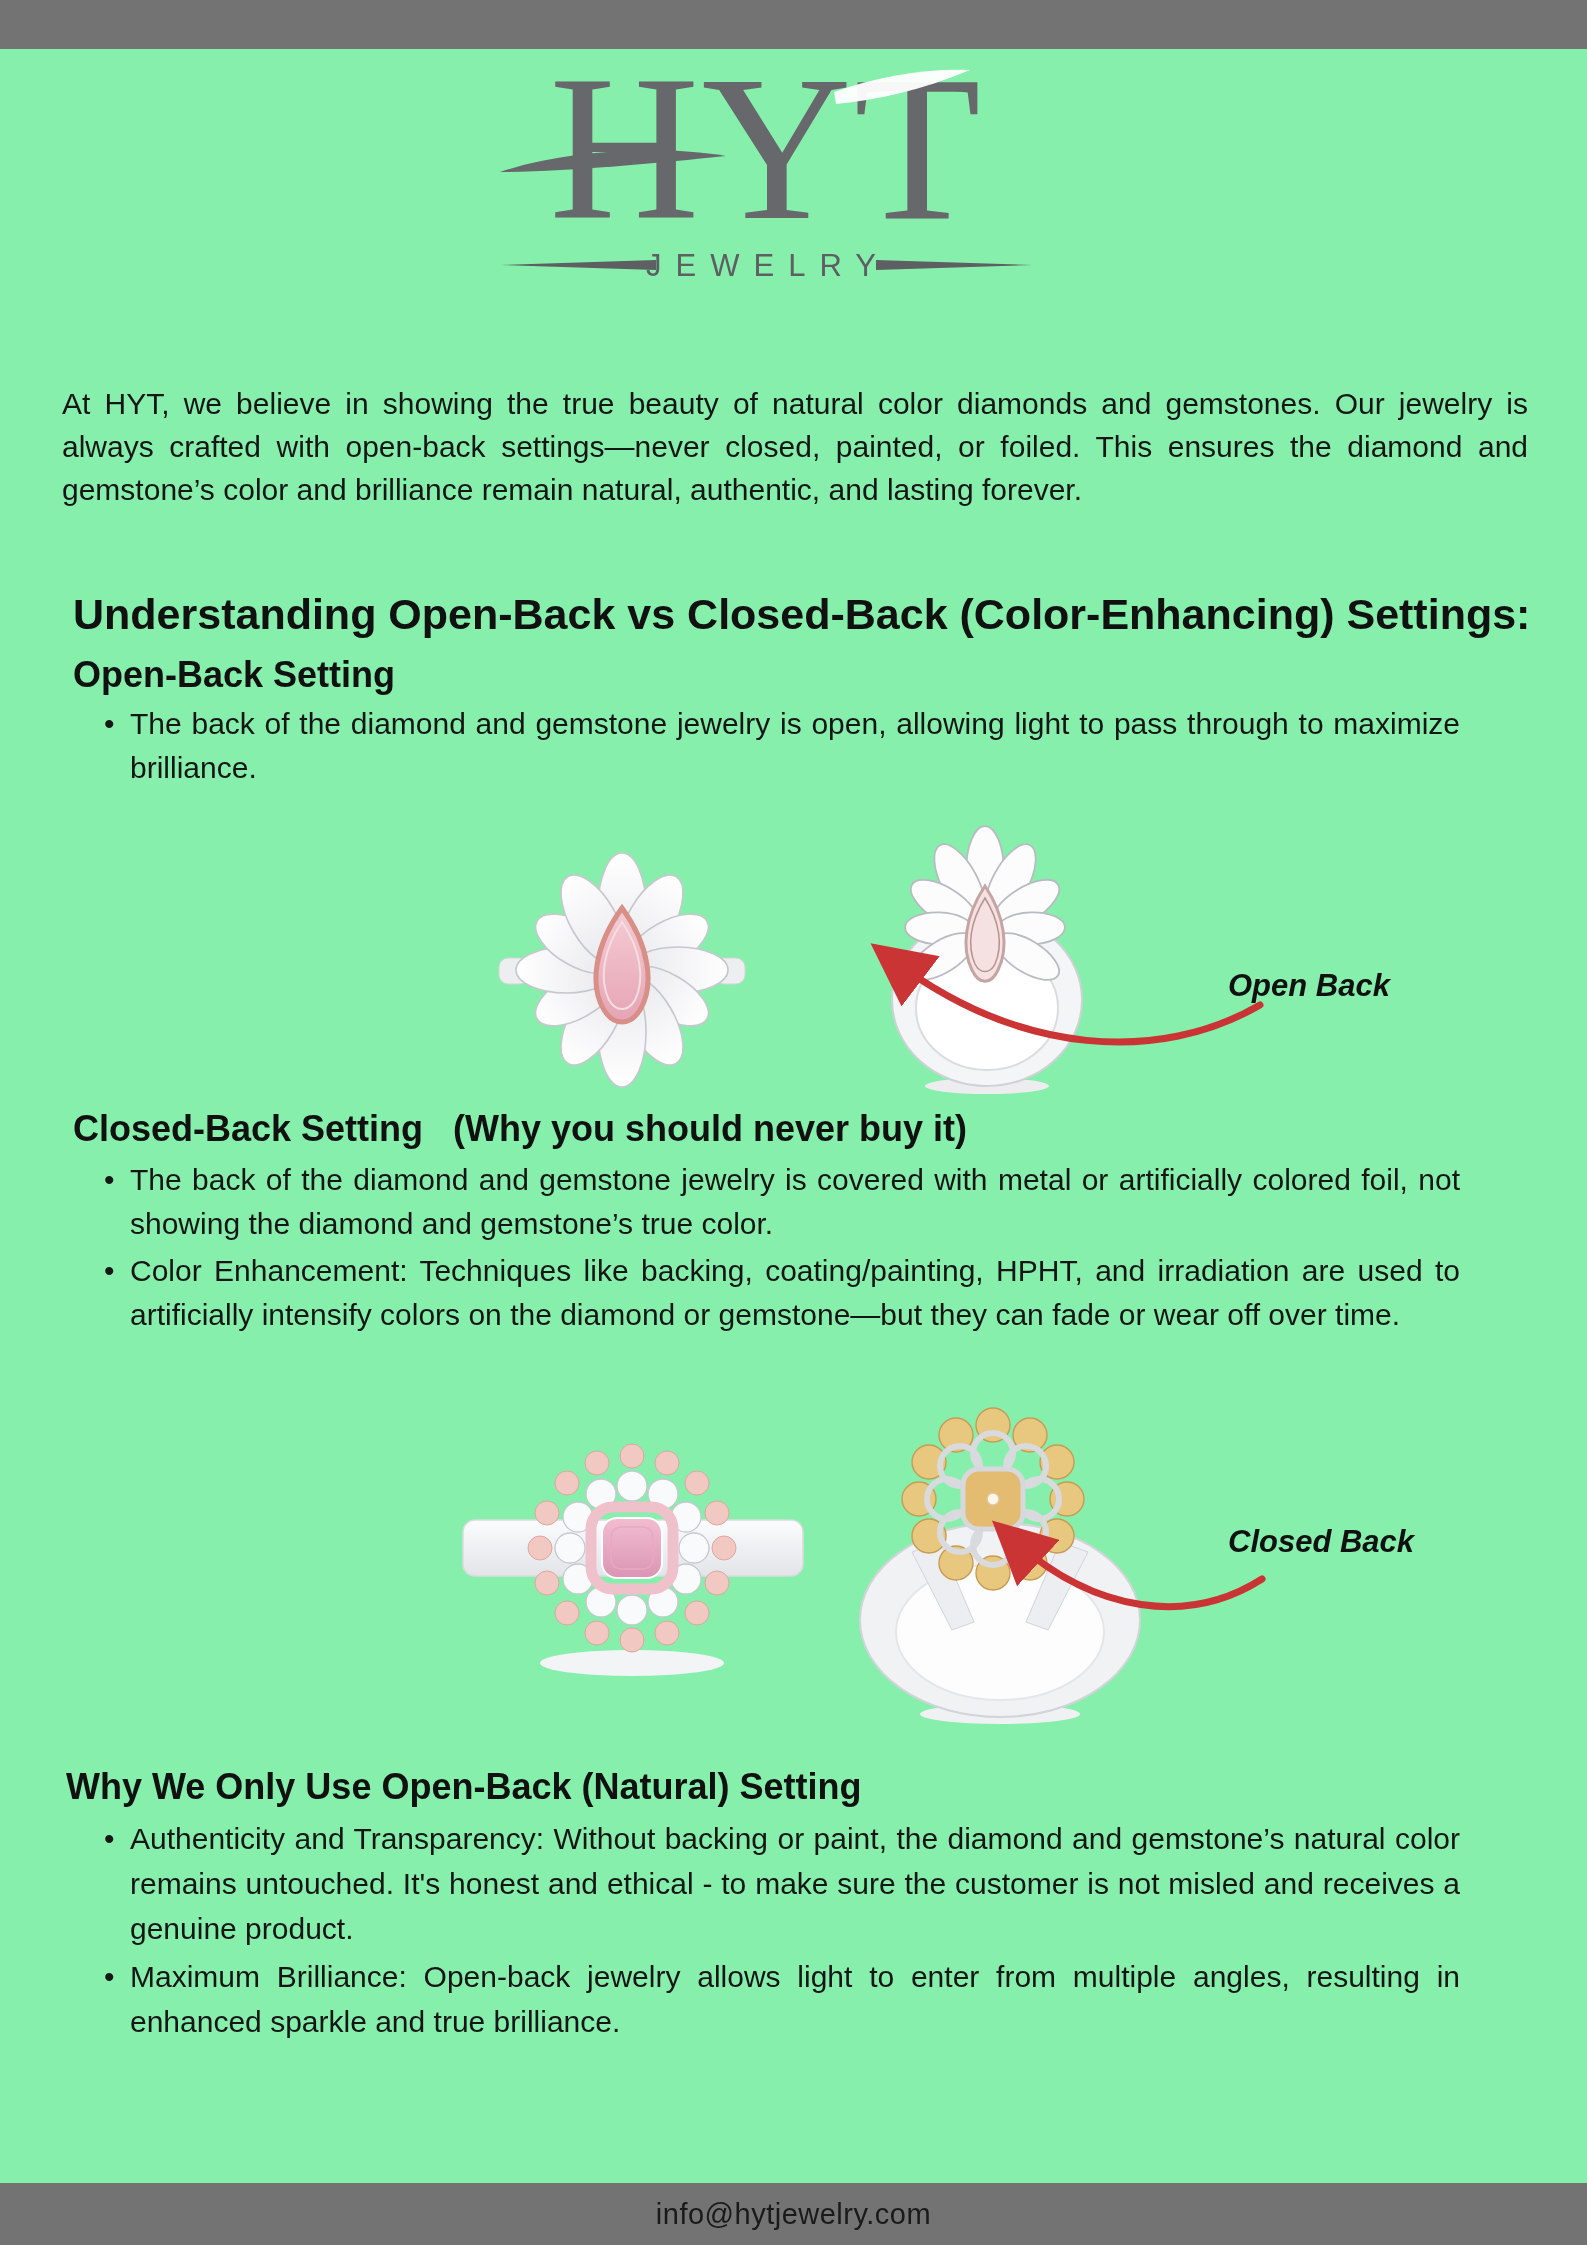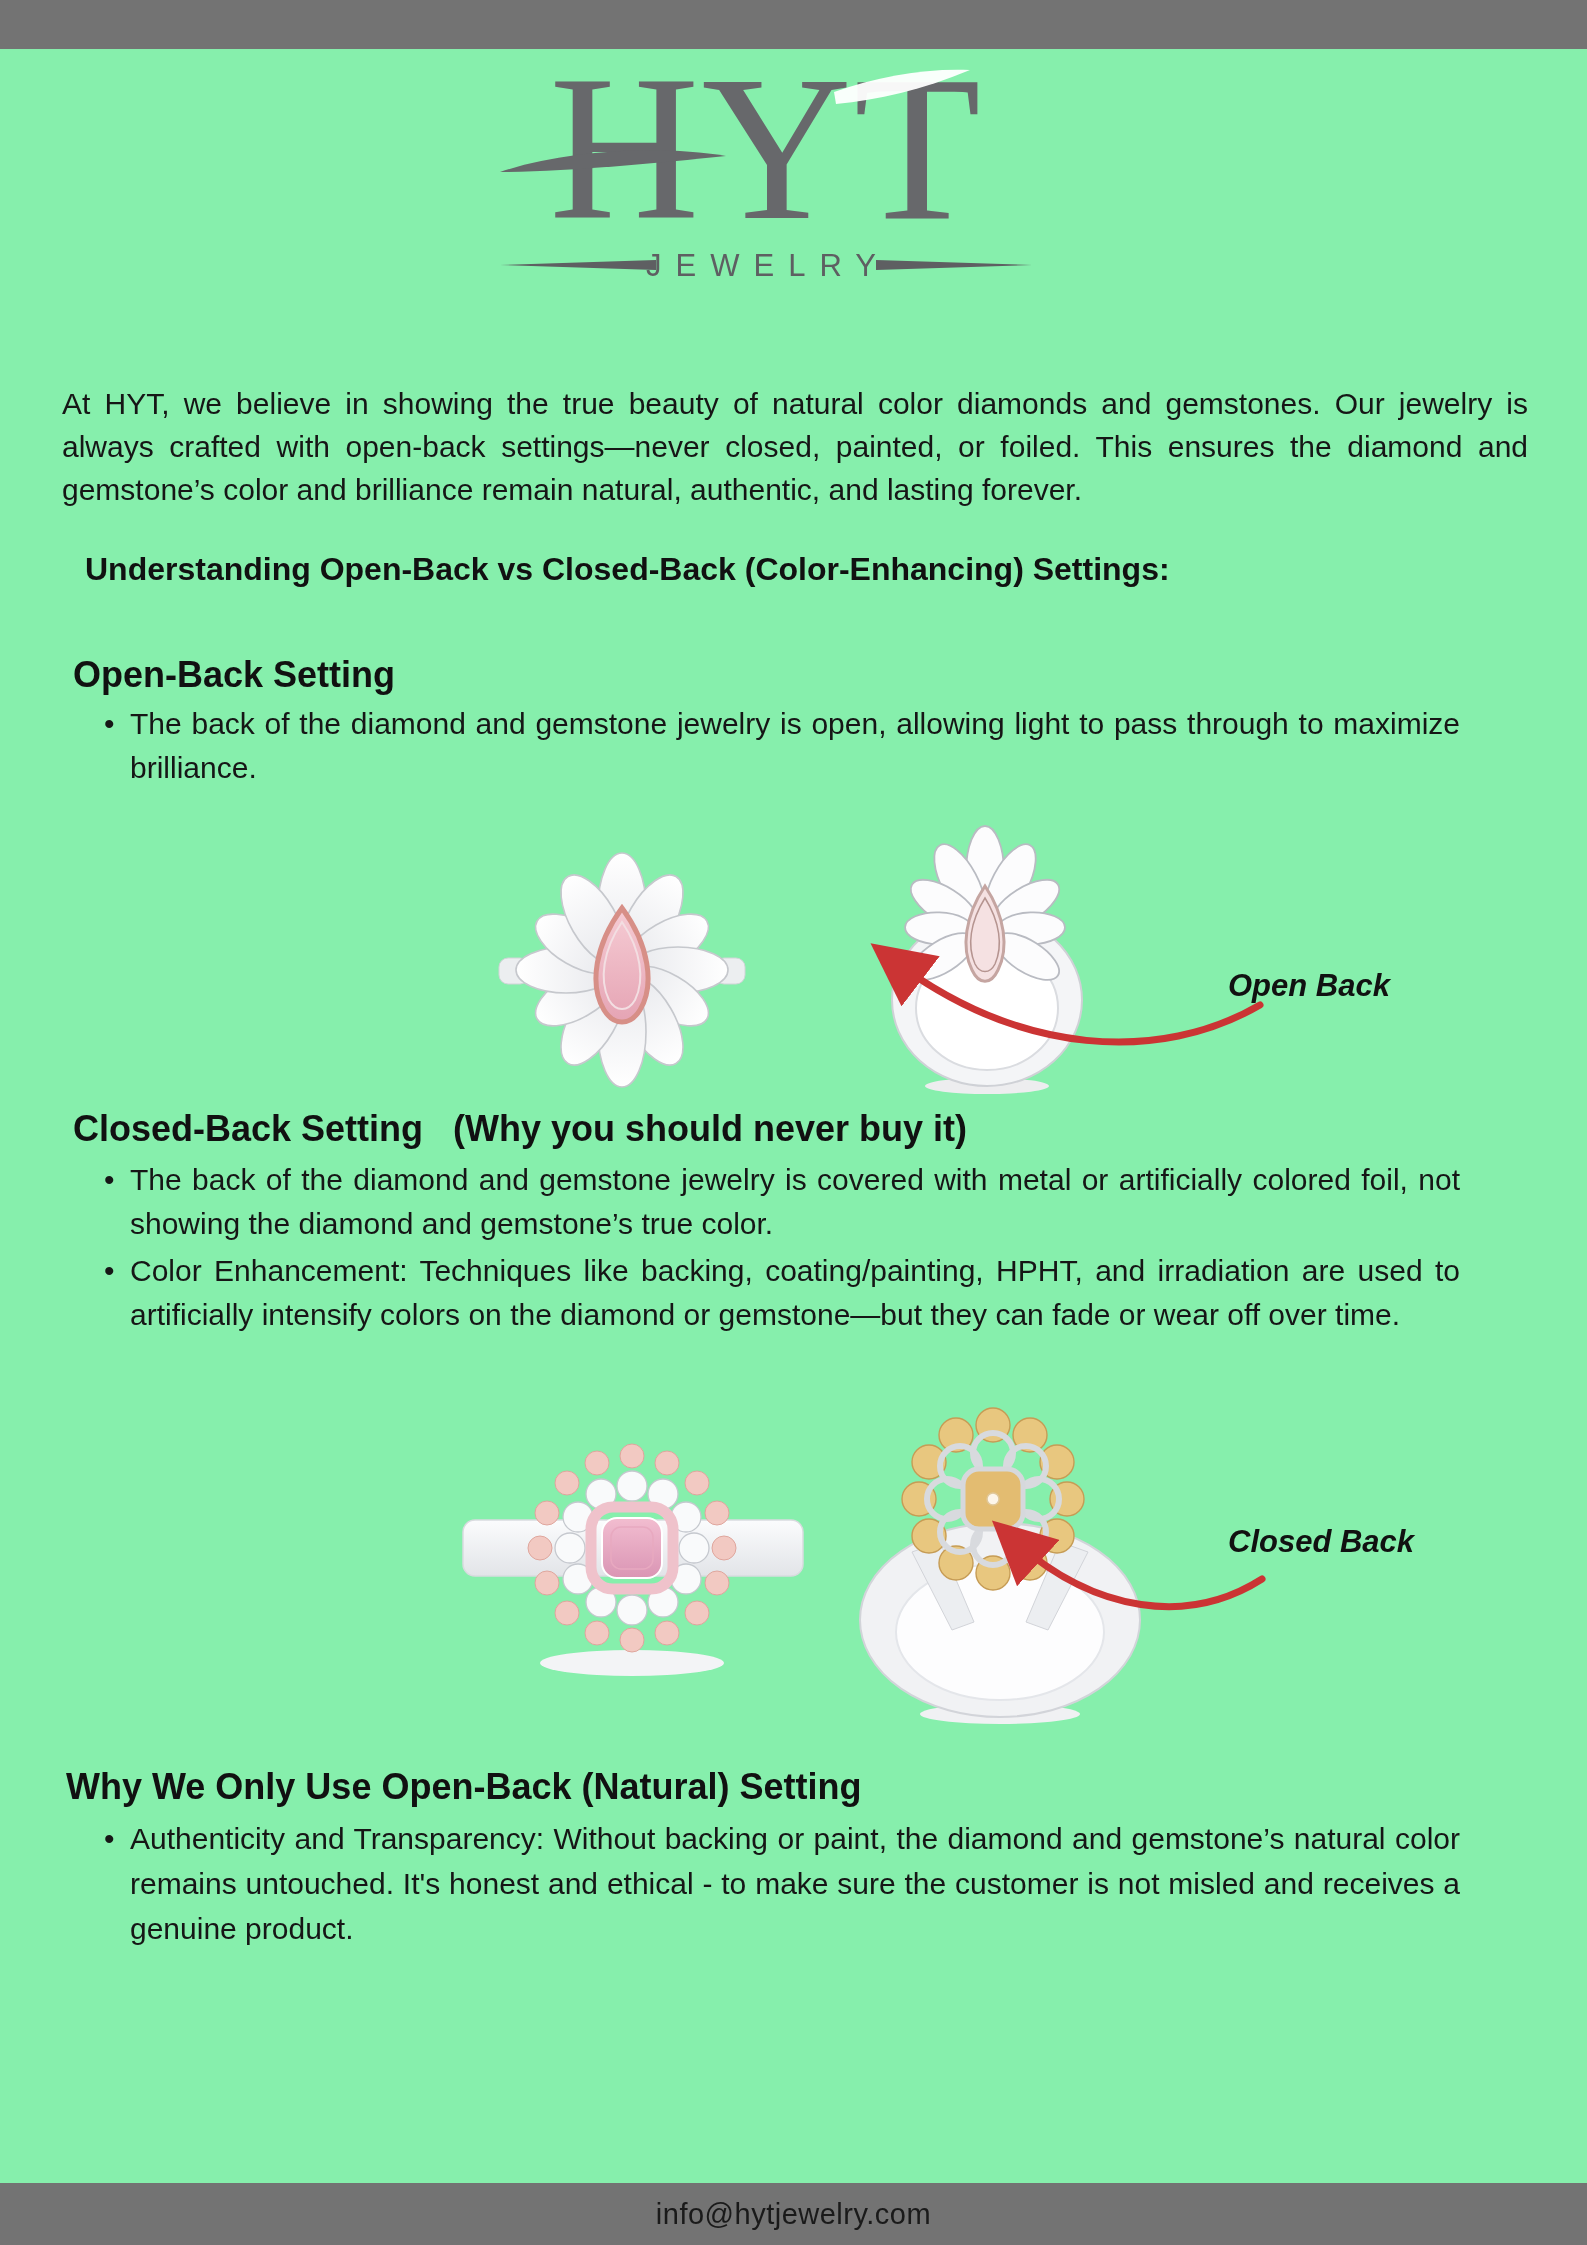--- a/index.html
+++ b/index.html
@@ -12,21 +12,21 @@
   #footer-bar{top:2183px;height:62px;display:flex;align-items:center;justify-content:center;}
   #footer-bar .email{font-size:29px;color:#1a1a1a;letter-spacing:.5px;}
 
   
   #logo{position:absolute;left:486px;top:58px;width:560px;height:240px;}
 
   
   .abs{position:absolute;}
   #intro{left:62px;top:352px;width:1466px;font-size:30px;line-height:43px;text-align:justify;}
   h1,h2{margin:0;padding:0;font-weight:bold;color:#111;}
-  #main-heading{left:73px;top:548px;width:1460px;font-size:32px;line-height:42px;margin-left:12px;}
+  #main-heading{left:73px;top:593px;width:1460px;font-size:43px;line-height:42px;}
   .sec-title{font-size:36px;line-height:42px;}
   #open-title{left:73px;top:654px;}
   #closed-title{left:73px;top:1108px;}
   #why-title{left:66px;top:1766px;}
   .title-note{margin-left:30px;}
 
   ul.bullets{list-style:none;margin:0;padding:0;width:1400px;}
   ul.bullets li{
     position:relative;padding-left:68px;margin-bottom:3px;
     font-size:30px;line-height:44px;text-align:justify;width:1330px;
@@ -247,19 +247,20 @@
         </marker>
       </defs>
       <path d="M282,64 C210,110 115,100 30,22" fill="none" stroke="#cb3434" stroke-width="7" stroke-linecap="round" marker-end="url(#ah2)"></path>
     </svg>
   </div>
   <div id="closed-back-label" class="img-label">Closed Back</div>
 
   <h2 id="why-title" class="abs sec-title">Why We Only Use Open-Back (Natural) Setting</h2>
   <ul id="why-bullets" class="abs bullets">
     <li><span>Authenticity and Transparency: Without backing or paint, the diamond and gemstone’s natural color remains untouched. It's honest and ethical - to make sure the customer is not misled and receives a genuine product.</span></li>
+    <li><span>Maximum Brilliance: Open-back jewelry allows light to enter from multiple angles, resulting in enhanced sparkle and true brilliance.</span></li>
   </ul>
 
   <div id="footer-bar" class="bar">
     <span class="email">info@hytjewelry.com</span>
   </div>
 
 </div>
 
 </body></html>

